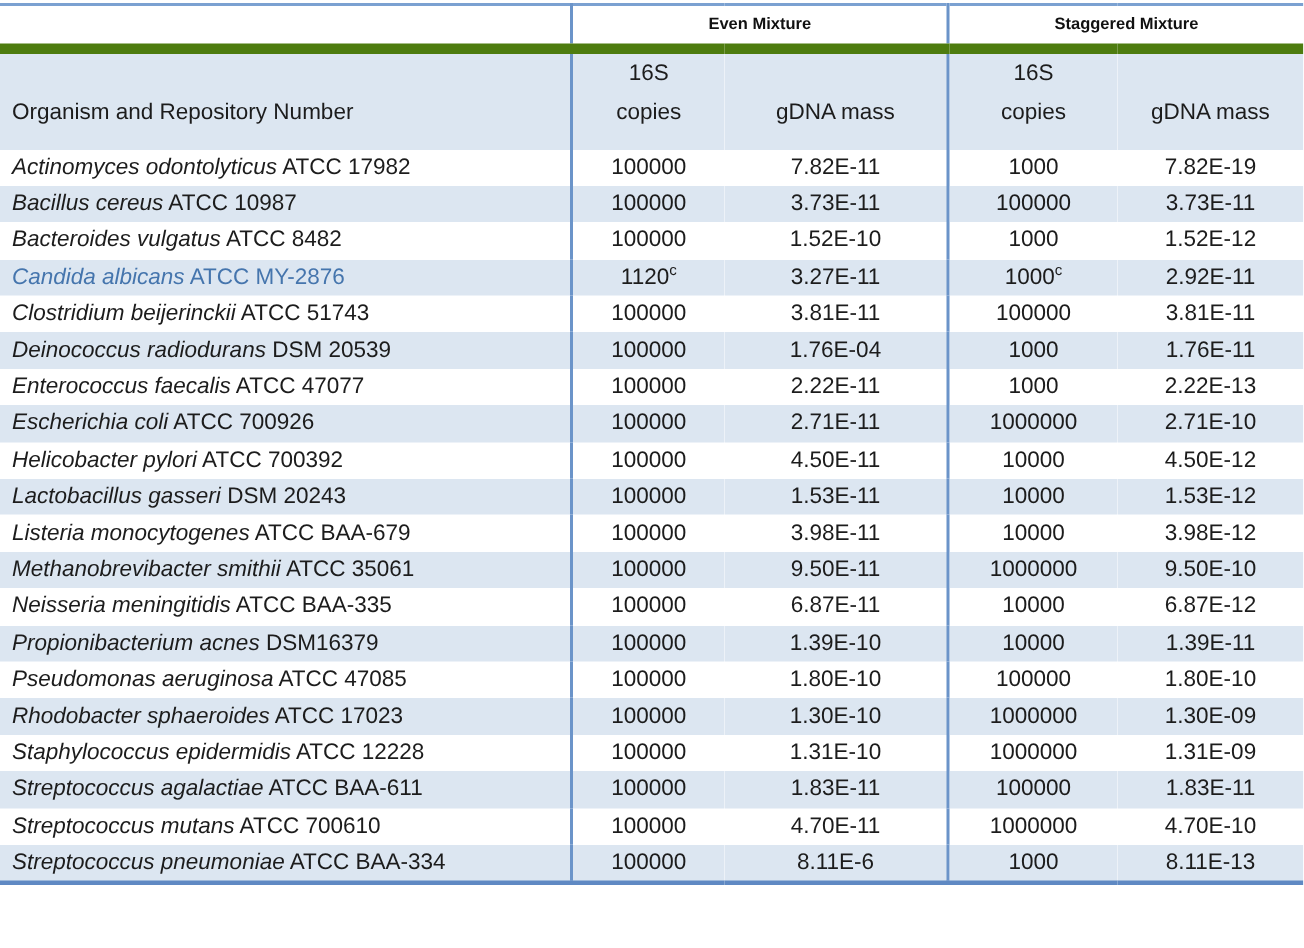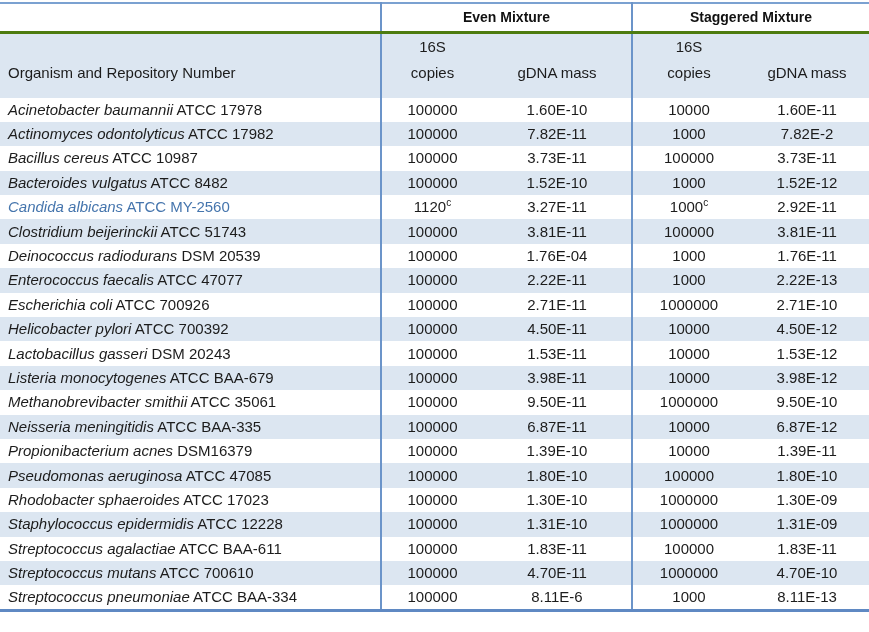--- a/index.html
+++ b/index.html
@@ -14,21 +14,21 @@
   }
   col.c-org{width:381px;}
   col.c-ec{width:102px;}
   col.c-eg{width:149px;}
   col.c-sc{width:113px;}
   col.c-sg{width:124px;}
   td,th{padding:0;font-weight:normal;font-size:15px;overflow:hidden;white-space:nowrap;}
   tr.group-row{height:29px;background:#ffffff;}
   tr.group-row th{
     font-weight:bold;text-align:center;vertical-align:middle;
-    border-bottom:3px solid #4d7c0f;font-size:14px;color:#111;
+    border-bottom:7px solid #4d7c0f;font-size:11px;color:#111;
   }
   .bl{border-left:2px solid #6b94c9;}
   tr.sub-row{height:57px;background:#dce6f1;}
   tr.sub-row td{vertical-align:bottom;text-align:center;padding-bottom:12px;line-height:26px;}
   tr.sub-row td.org{text-align:left;padding-left:8px;}
   tbody tr{height:24.4px;}
   tbody tr:nth-child(odd){background:#ffffff;}
   tbody tr:nth-child(even){background:#dce6f1;}
   tbody td{vertical-align:middle;line-height:24px;}
   td.org{text-align:left;padding-left:8px;}
@@ -64,49 +64,42 @@
         <td>gDNA mass</td>
         <td class="bl">
           <div>16S</div>
           <div>copies</div>
         </td>
         <td>gDNA mass</td>
       </tr>
     </thead>
     <tbody>
         <tr>
-    <td class="org"><span class="nm">Acinetobacter baumannii</span><span> ATCC 17978</span></td>
-    <td class="num bl">100000</td>
-    <td class="num">1.60E-10</td>
-    <td class="num bl">10000</td>
-    <td class="num">1.60E-11</td>
-  </tr>
-        <tr>
     <td class="org"><span class="nm">Actinomyces odontolyticus</span><span> ATCC 17982</span></td>
     <td class="num bl">100000</td>
     <td class="num">7.82E-11</td>
     <td class="num bl">1000</td>
-    <td class="num">7.82E-2</td>
+    <td class="num">7.82E-19</td>
   </tr>
         <tr>
     <td class="org"><span class="nm">Bacillus cereus</span><span> ATCC 10987</span></td>
     <td class="num bl">100000</td>
     <td class="num">3.73E-11</td>
     <td class="num bl">100000</td>
     <td class="num">3.73E-11</td>
   </tr>
         <tr>
     <td class="org"><span class="nm">Bacteroides vulgatus</span><span> ATCC 8482</span></td>
     <td class="num bl">100000</td>
     <td class="num">1.52E-10</td>
     <td class="num bl">1000</td>
     <td class="num">1.52E-12</td>
   </tr>
         <tr class="hl">
-    <td class="org"><span class="nm">Candida albicans</span><span> ATCC MY-2560</span></td>
+    <td class="org"><span class="nm">Candida albicans</span><span> ATCC MY-2876</span></td>
     <td class="num bl">1120<sup>c</sup></td>
     <td class="num">3.27E-11</td>
     <td class="num bl">1000<sup>c</sup></td>
     <td class="num">2.92E-11</td>
   </tr>
         <tr>
     <td class="org"><span class="nm">Clostridium beijerinckii</span><span> ATCC 51743</span></td>
     <td class="num bl">100000</td>
     <td class="num">3.81E-11</td>
     <td class="num bl">100000</td>

